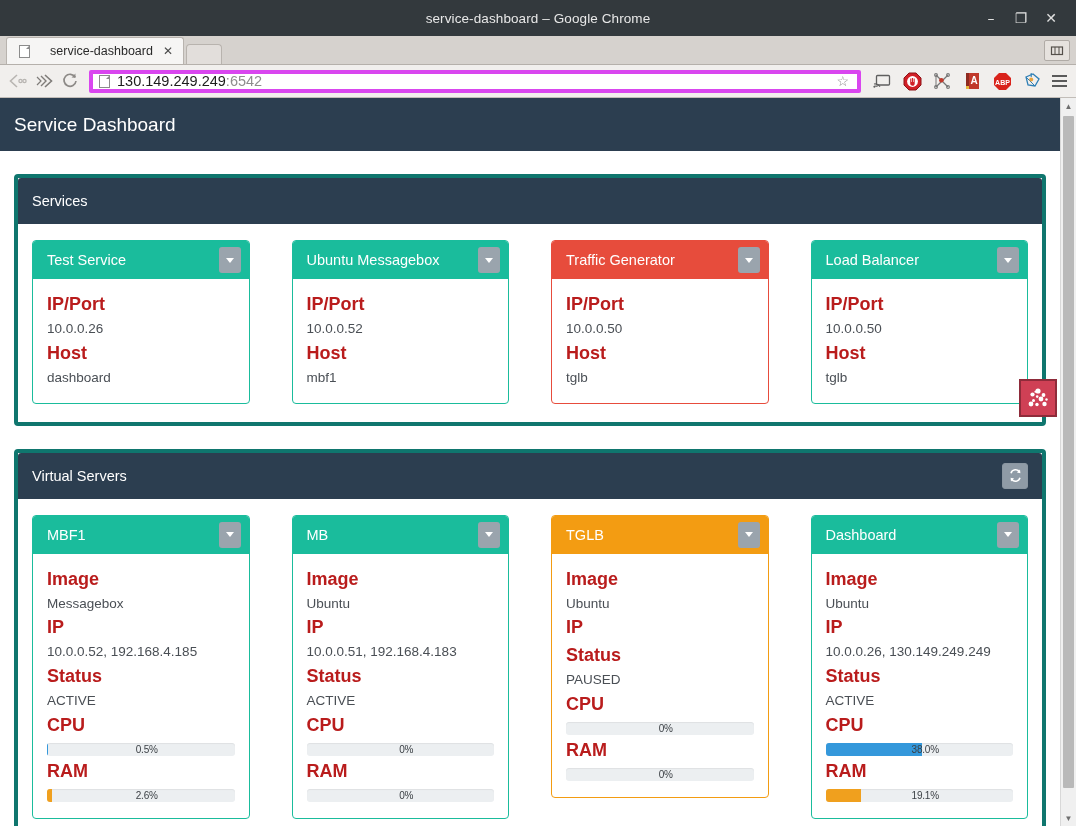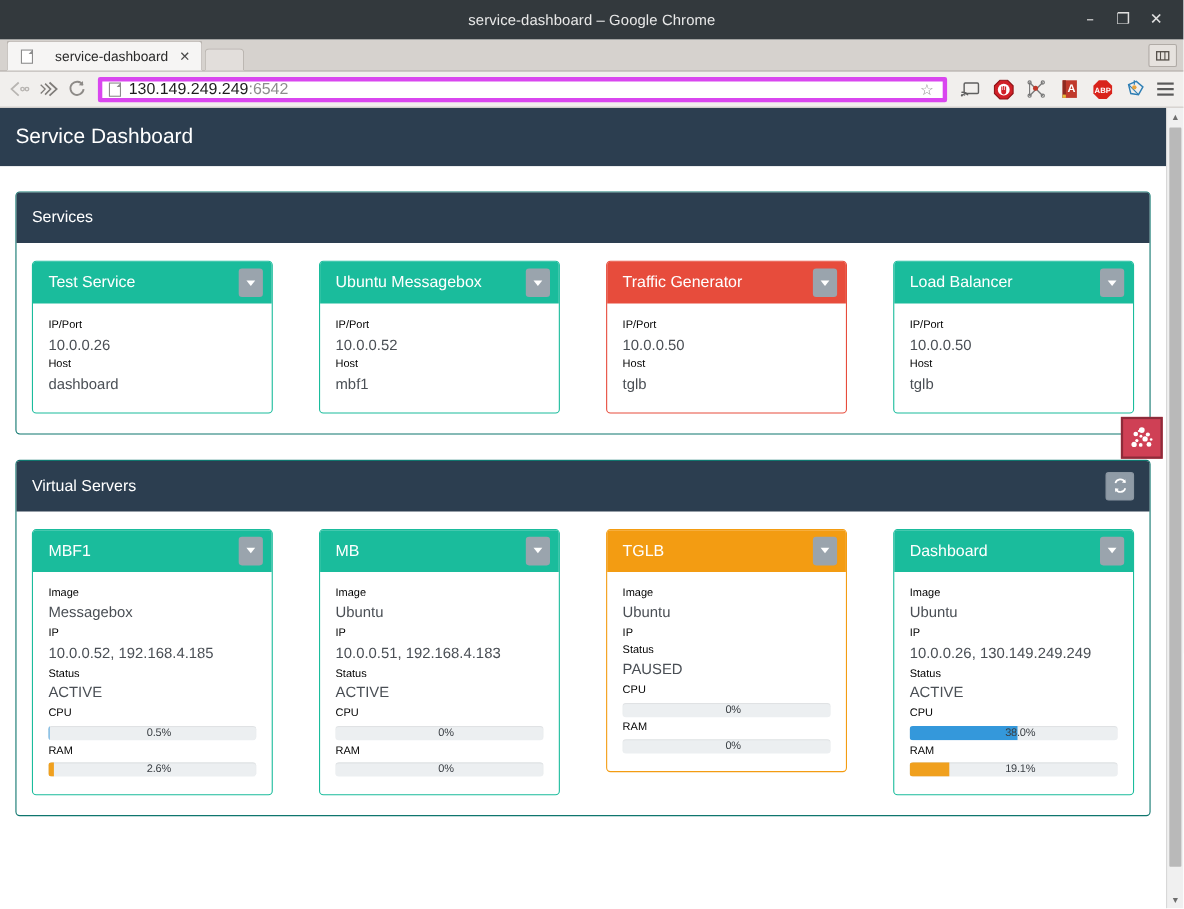--- a/index.html
+++ b/index.html
@@ -123,21 +123,21 @@
 
   .navbar {
     height: 53px; background: #2c3e50;
     display: flex; align-items: center; padding: 0 14px;
   }
   .navbar-brand { color: #ffffff; font-size: 19px; font-weight: 400; }
 
   .container { padding: 0 14px; }
 
   .panel {
-    border: 1px solid #0f766e; border-radius: 4px;
+    border: 4px solid #0f766e; border-radius: 4px;
     background: #fff; margin-top: 23px;
   }
   .panel-heading {
     background: #2c3e50; color: #fff;
     height: 46px; display:flex; align-items:center; justify-content:space-between;
     padding: 0 14px; border-top-left-radius: 3px; border-top-right-radius: 3px;
   }
   .panel-title { font-size: 14.5px; font-weight: 400; }
   .refresh-btn {
     width: 26px; height: 26px; background: #8f9ba6; border-radius: 3px;
@@ -155,21 +155,21 @@
     border-top-left-radius: 3px; border-top-right-radius: 3px;
   }
   .card-head .name { color:#fff; font-size: 14.5px; }
   .caret-btn {
     width: 22px; height: 26px; background: #9aa4ad; border-radius: 3px;
     display: flex; align-items:center; justify-content:center;
   }
   .caret { width: 0; height: 0; border-left: 4px solid transparent;
            border-right: 4px solid transparent; border-top: 5px solid #fff; }
   .card-body { padding: 12px 14px 14px 14px; }
-  .lbl { font-size: 10px; font-weight: normal; color: #000000; line-height: 1.55; }
+  .lbl { font-size: 18px; font-weight: bold; color: #b91c1c; line-height: 1.55; }
   .val { font-size: 13.5px; color: #4a4f55; line-height: 1.55; }
 
   
   .c-green  { border-color:#1abc9c; }
   .c-green  > .card-head { background:#1abc9c; }
   .c-red    { border-color:#e74c3c; }
   .c-red    > .card-head { background:#e74c3c; }
   .c-orange { border-color:#f39c12; }
   .c-orange > .card-head { background:#f39c12; }
 

